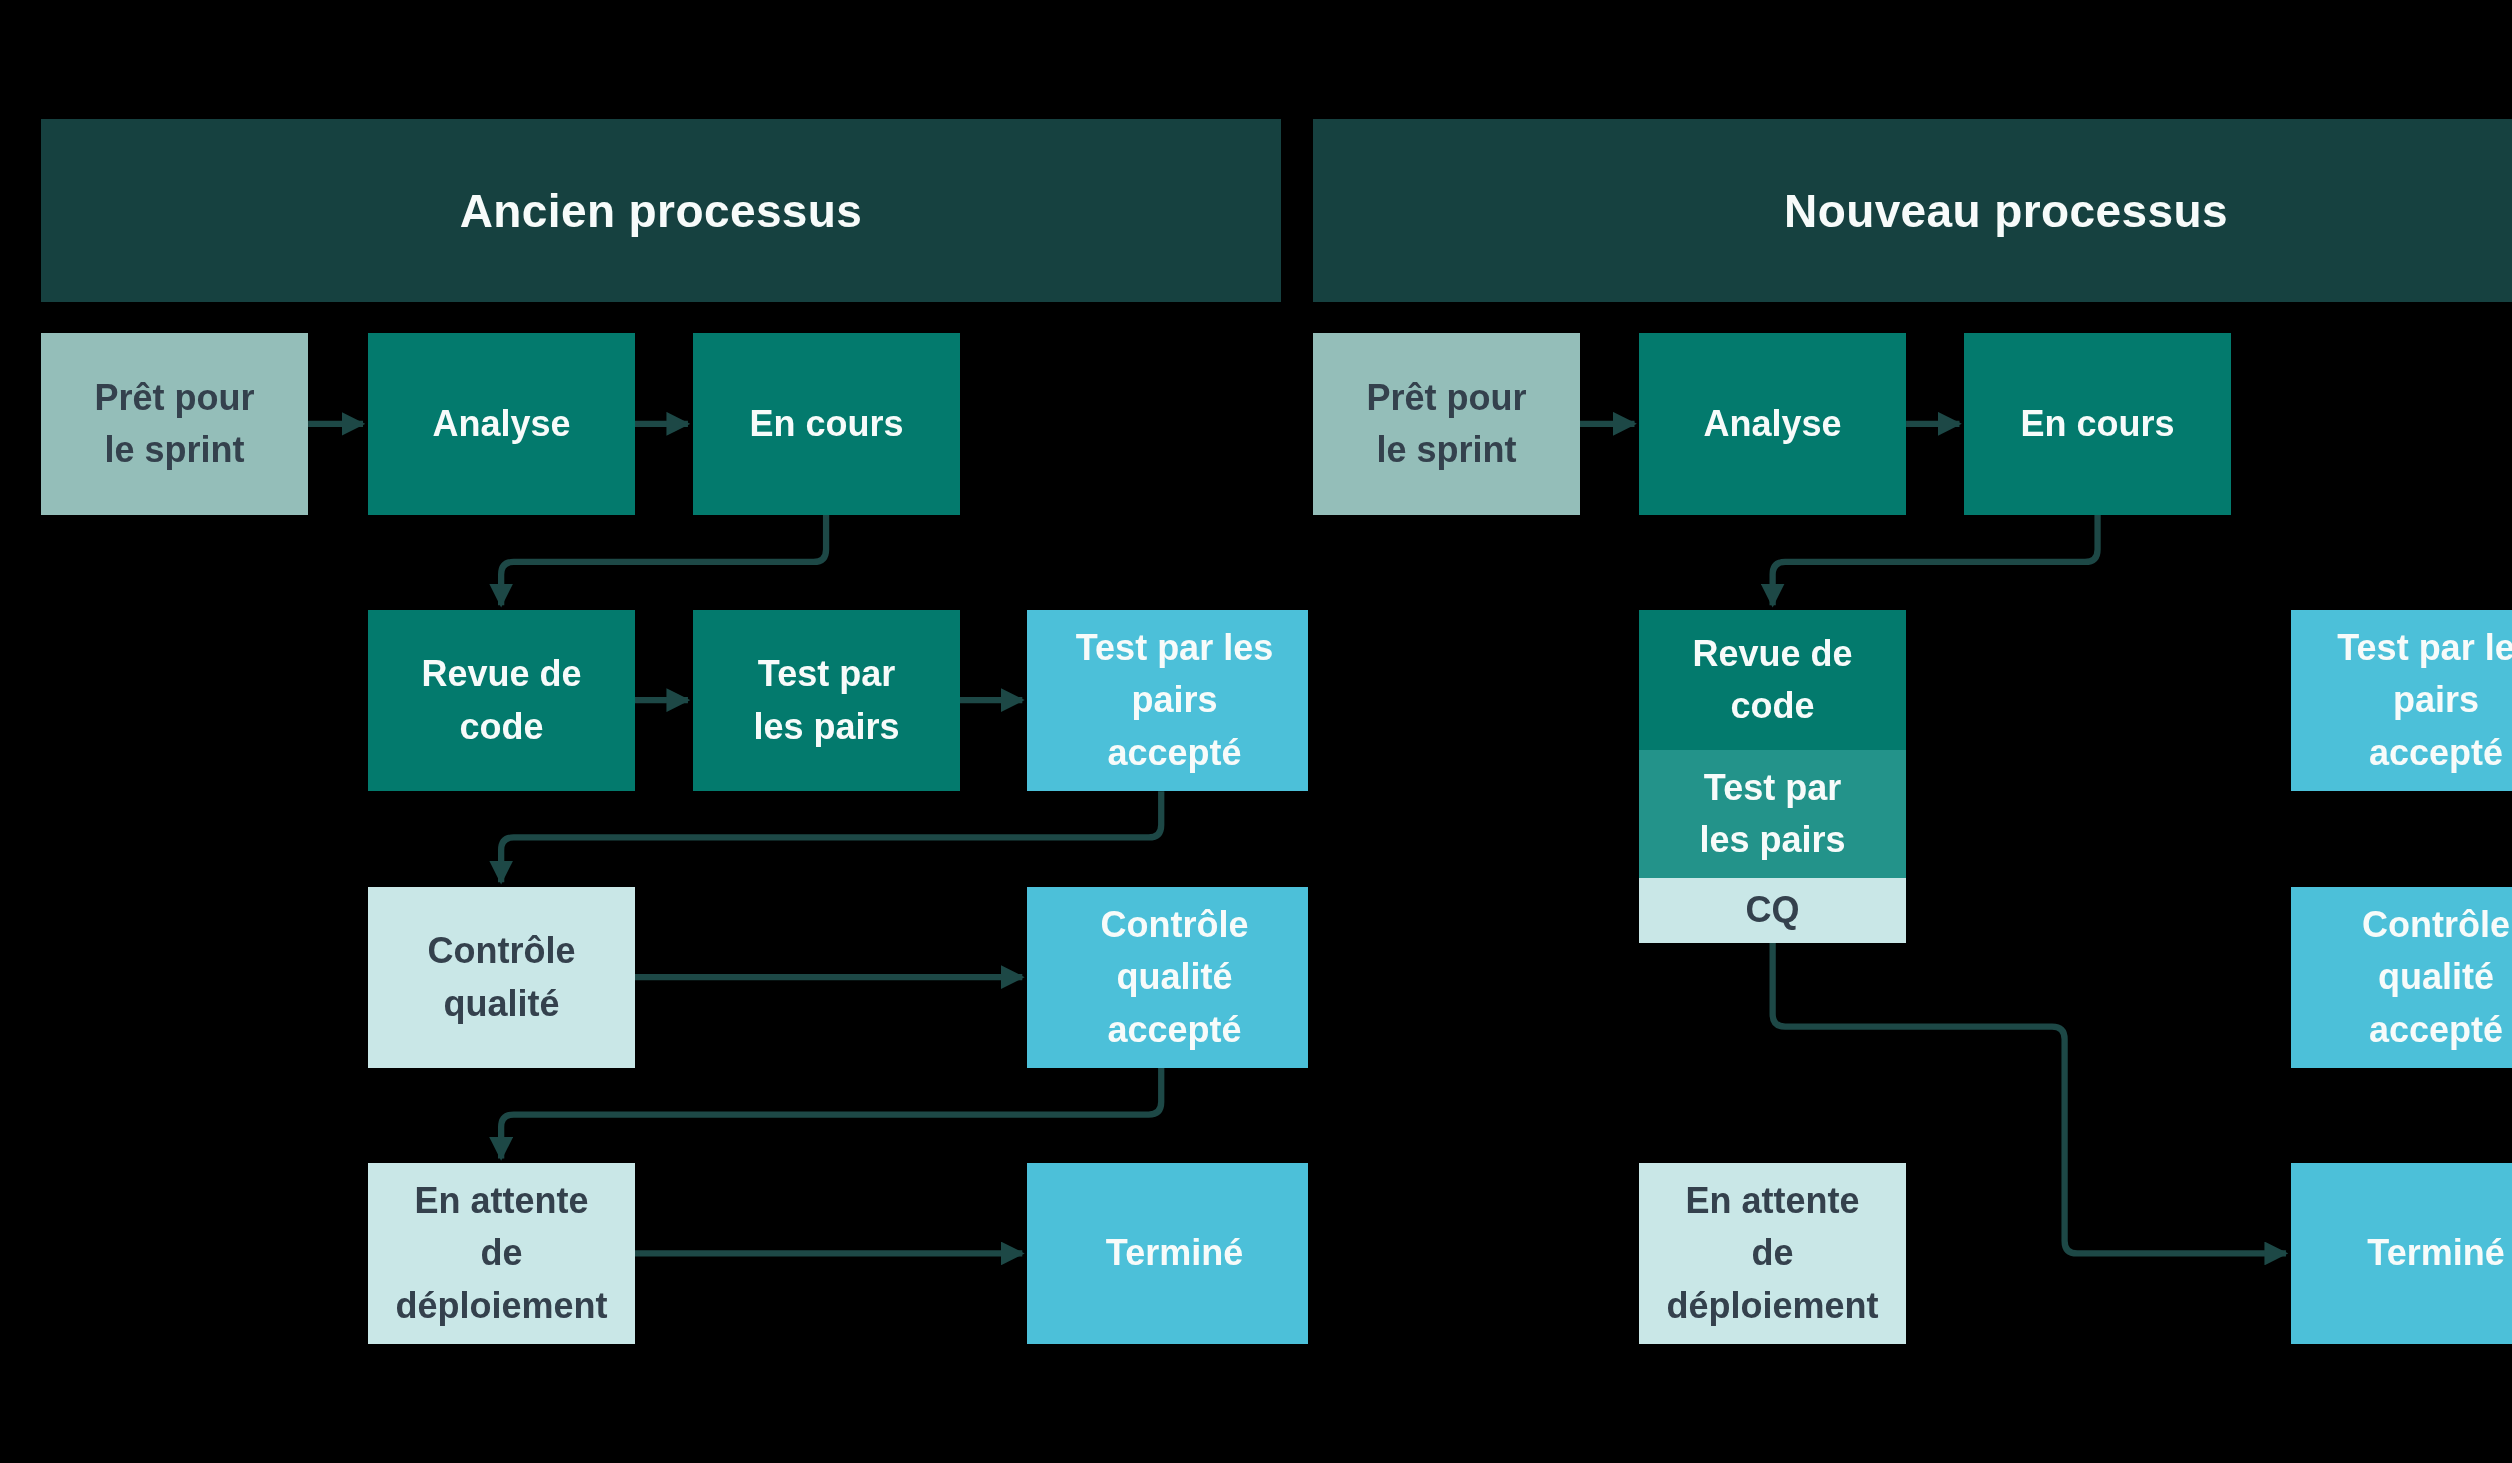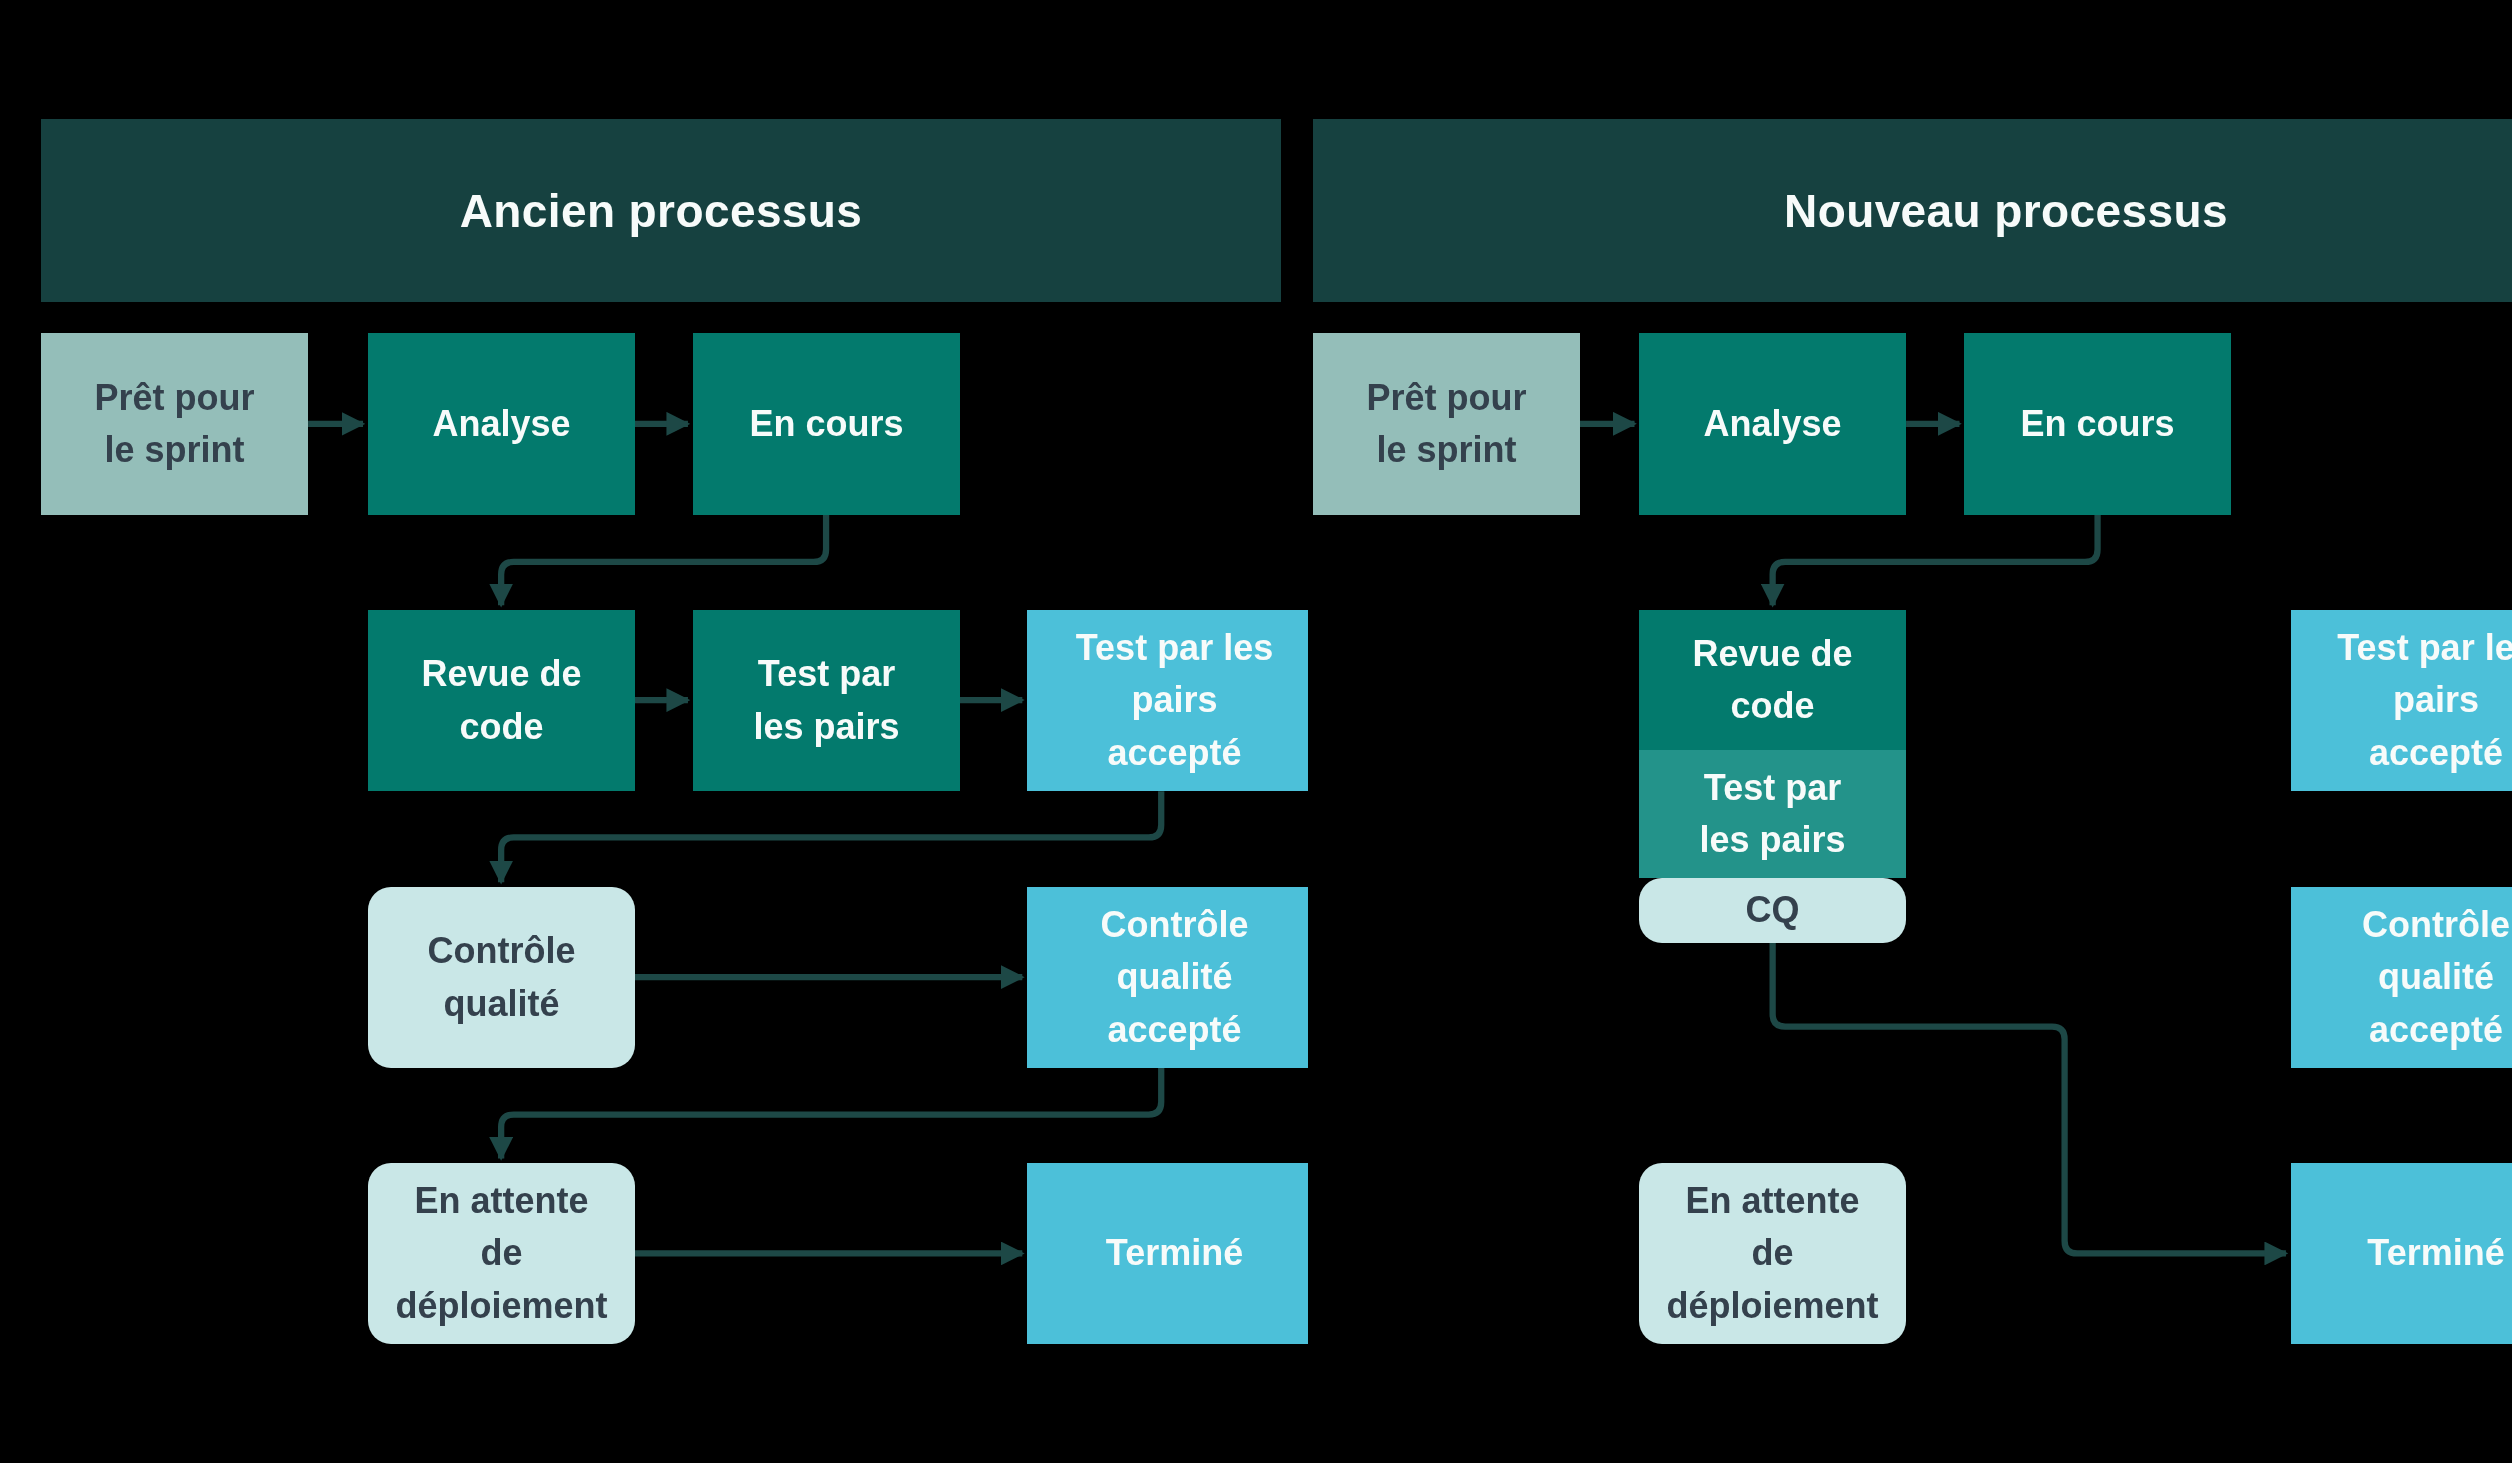--- a/index.html
+++ b/index.html
@@ -37,21 +37,21 @@
     text-align: center;
     font-weight: bold;
     font-size: 36px;
     line-height: 1.45;
     white-space: pre-line;
   }
   .c-sage { background: var(--sage, #94beb9); color: var(--text_dark, #34414d); }
   .c-teal { background: var(--teal, #037a6d); color: var(--text_light, #f7fbfa); }
   .c-teal-medium { background: var(--teal_medium, #23938a); color: var(--text_light, #f7fbfa); }
   .c-cyan { background: var(--cyan, #4cc0d9); color: var(--text_light, #f7fbfa); padding-left: 14px; }
-  .c-pale { background: var(--pale, #c9e7e7); color: var(--text_dark, #34414d); border-radius: 23px; }
+  .c-pale { background: var(--pale, #c9e7e7); color: var(--text_dark, #34414d); }
   .stacked {
     position: absolute;
     left: 1598px;
     top: 610px;
     width: 267px;
     height: 333px;
     display: flex;
     flex-direction: column;
   }
   .stacked .node {

